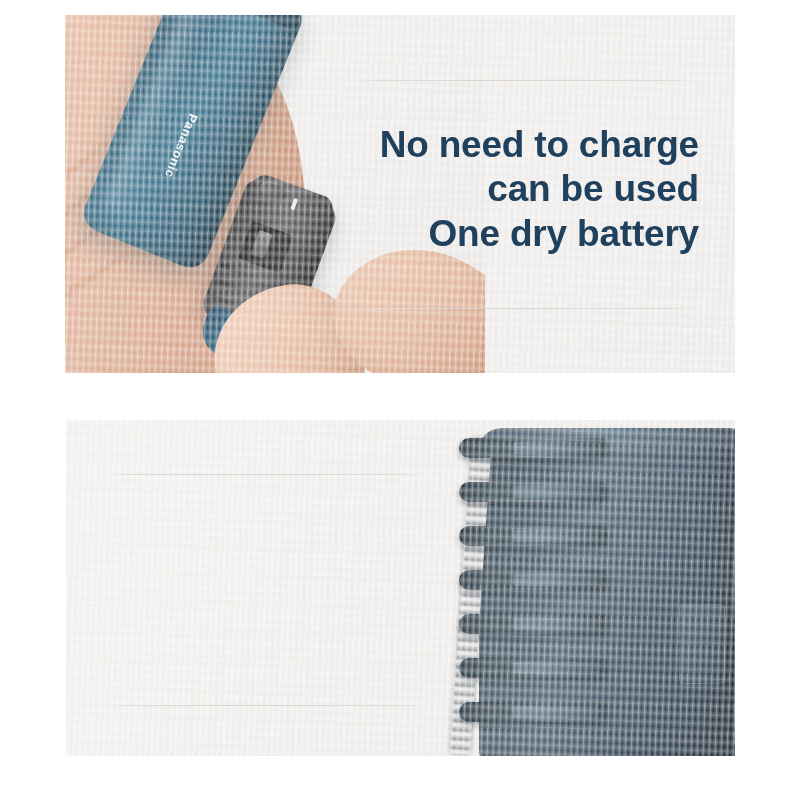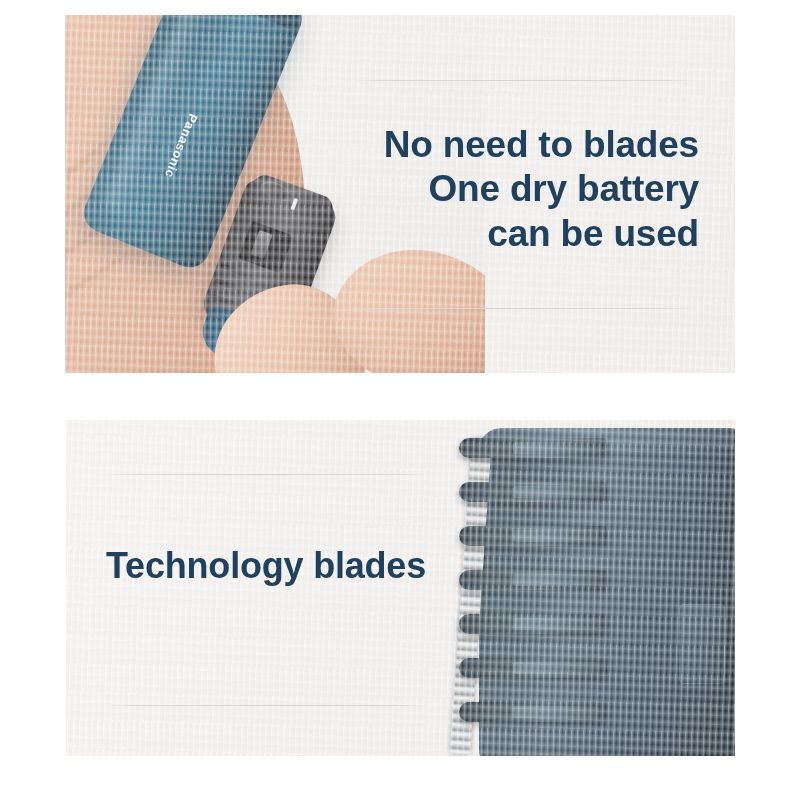--- a/index.html
+++ b/index.html
@@ -404,23 +404,23 @@
       <div class="thumb"></div>
       <div class="finger-right"></div>
     </div>
 
     <div class="texture"></div>
 
     <div class="text-one">
       <span class="rule" id="rule-one-top"></span>
 
       <div class="headline" id="headline-one">
-        <span class="ln">No need to blades</span>
+        <span class="ln">No need to charge</span>
+        <span class="ln">can be used</span>
         <span class="ln">One dry battery</span>
-        <span class="ln">can be used</span>
       </div>
 
       <span class="rule" id="rule-one-bottom"></span>
     </div>
   </section>
 
   <section class="panel" id="panel-two">
 
     <div class="photo-two">
       <div class="comb-body">
@@ -461,20 +461,19 @@
           <span class="gap"></span>
         </div>
     </div>
 
     <div class="texture"></div>
 
     <div class="text-two">
       <span class="rule" id="rule-two-top"></span>
 
       <div class="headline" id="headline-two">
-        <span class="ln">Technology blades</span>
       </div>
 
       <span class="rule" id="rule-two-bottom"></span>
     </div>
   </section>
 
 </div>
 
 </body></html>

